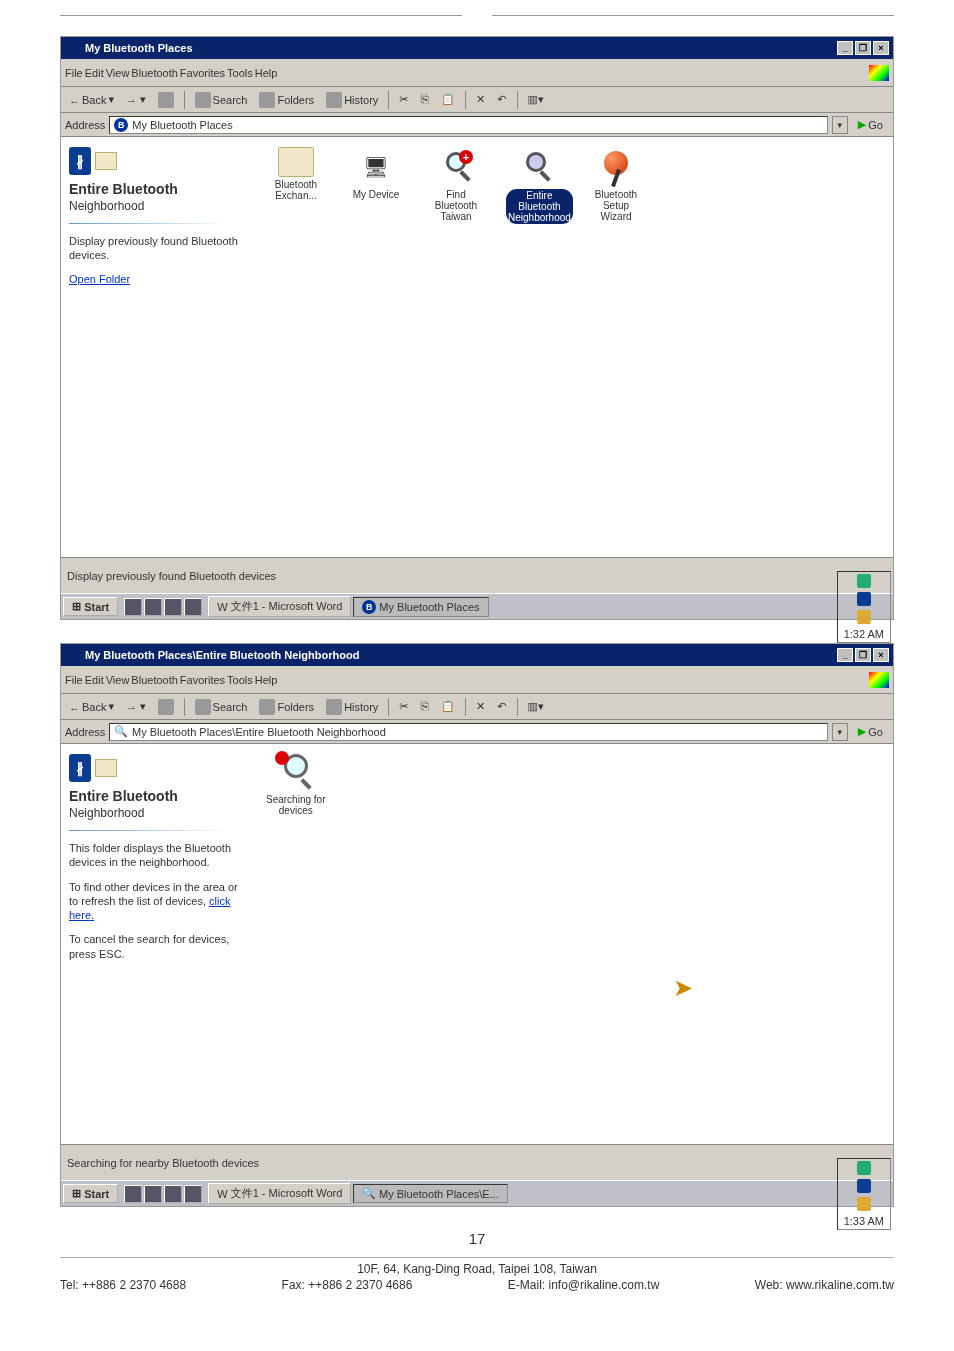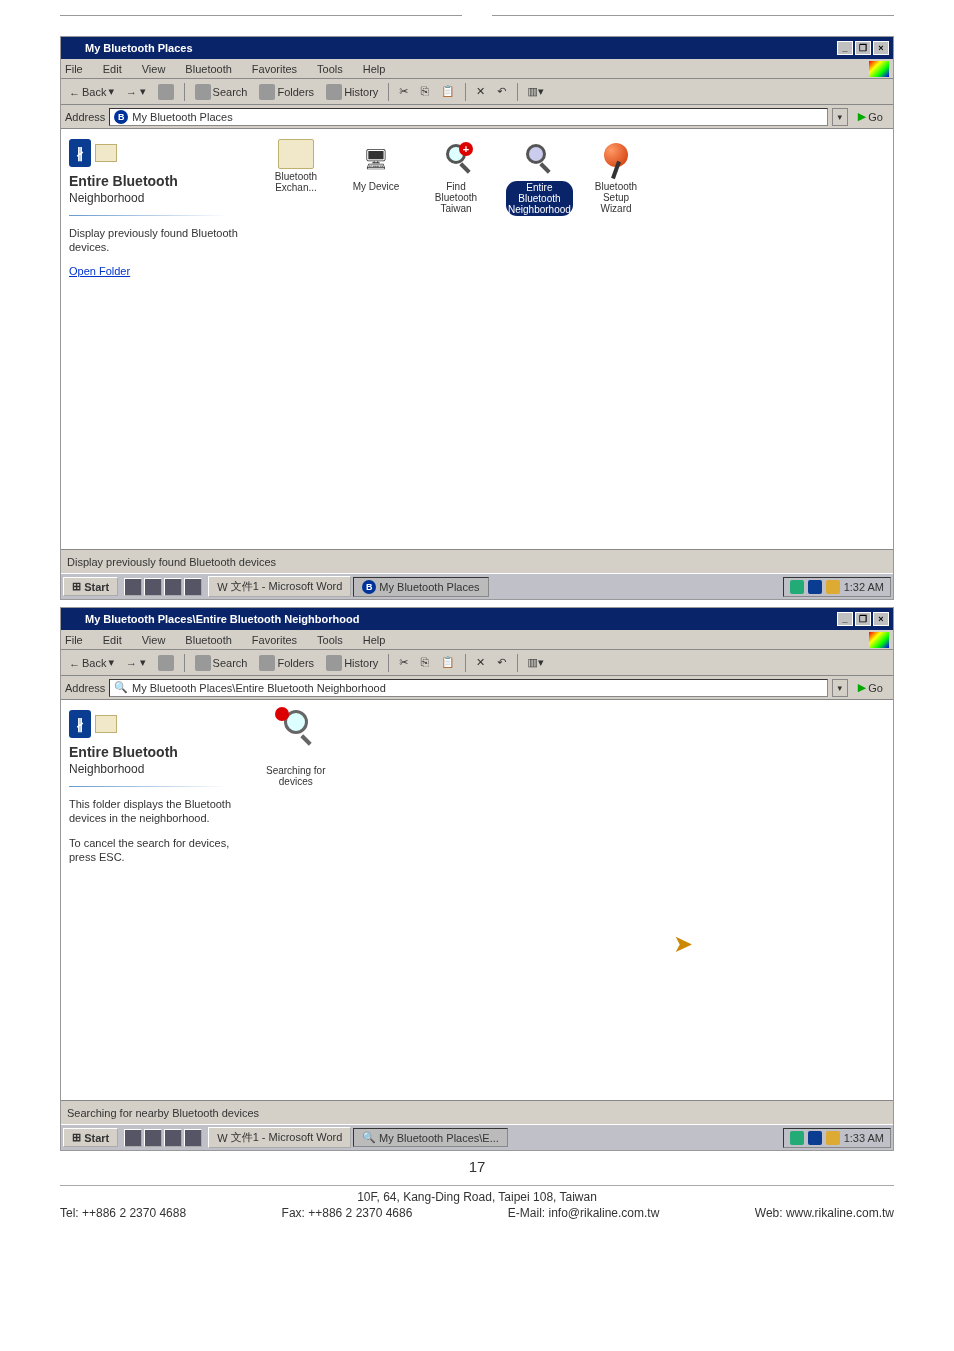--- a/index.html
+++ b/index.html
@@ -21,21 +21,21 @@
   }
   .top-hr {
     flex: 1;
     height: 1px;
     background: #999;
   }
   .window {
     position: relative;
     background: #fff;
     border: 1px solid #999;
-    margin-bottom: 7px;
+    margin-bottom: 23px;
   }
   .titlebar {
     height: 22px;
     background: linear-gradient(to bottom, #0A246A 0%, #0A246A 100%);
     color: #fff;
     display: flex;
     align-items: center;
     padding: 0 4px;
     font-size: 11px;
     font-weight: bold;
@@ -54,28 +54,28 @@
     width: 16px;
     height: 14px;
     background: #c0c0c0;
     border: 1px solid #fff;
     font-size: 9px;
     text-align: center;
     line-height: 12px;
     color: #000;
   }
   .menubar {
-    height: 20px;
+    height: 28px;
     background: #d4d0c8;
     border-bottom: 1px solid #888;
     display: flex;
     align-items: center;
     font-size: 11px;
     padding: 0 4px;
-    gap: 20px;
+    gap: 2px;
   }
   .toolbar {
     height: 26px;
     background: #d4d0c8;
     border-bottom: 1px solid #888;
     display: flex;
     align-items: center;
     font-size: 11px;
     padding: 0 4px;
     gap: 4px;
@@ -227,21 +227,21 @@
   }
   .wand-ball {
     width:24px; height:24px; background:radial-gradient(circle at 30% 30%, #ff9966, #cc3300);
     border-radius:50%; position:absolute; top:4px; left:8px;
   }
   .wand-stick {
     width:4px; height:18px; background:#333; position:absolute; bottom:0; left:18px;
     transform:rotate(20deg);
   }
   .statusbar {
-    height: 24px;
+    height: 36px;
     background: #d4d0c8;
     border-top: 1px solid #888;
     font-size: 11px;
     display: flex;
     align-items: center;
     padding: 0 6px;
   }
   .taskbar {
     height: 26px;
     background: #c0c0c8;
@@ -263,32 +263,32 @@
     padding: 2px 8px;
     background: #d4d0c8;
     border: 1px outset #fff;
     display:flex; align-items:center; gap:3px;
   }
   .task-btn.pressed { border: 1px inset #888; background:#bbb; }
   .task-tray {
     margin-left: auto;
     padding: 2px 6px;
     border: 1px inset #888;
-    display:flex; align-items:center; gap:4px;
+    display:flex; align-items:center; gap:4px;flex-direction:column;
   }
   .tray-icon { width:14px; height:14px; background:#0a3d91; border-radius:2px; }
   .tray-icon.g { background:#2a7; }
   .tray-icon.y { background:#da3; }
   .body-text {
     font-size: 15px;
     line-height: 1.4;
     margin-bottom: 12px;
   }
   .center-icon-col {
-    display:flex; flex-direction:column; align-items:center; gap:19px;
+    display:flex; flex-direction:column; align-items:center; gap:4px;
     font-size:10px; text-align:center;
   }
   .search-spin {
     width:36px; height:36px; position:relative;
   }
   .search-glass2 {
     width:24px; height:24px; border:3px solid #666; border-radius:50%;
     background:#dff; position:absolute; top:0; left:6px;
   }
   .search-handle2 {
@@ -532,20 +532,24 @@
     <div class="content-area tall">
       <div class="left-pane">
         <div class="bt-logo">
           <div class="bt-badge">∦</div>
           <div class="bt-folder"></div>
         </div>
         <div class="left-title">Entire Bluetooth</div>
         <div class="left-sub">Neighborhood</div>
         <div class="left-hr"></div>
         <div class="left-para">This folder displays the Bluetooth devices in the neighborhood.</div>
+        <div class="left-para">
+          <span>To find other devices in the area or to refresh the list of devices,</span>
+          <span class="left-link">click here.</span>
+        </div>
         <div class="left-para">To cancel the search for devices, press ESC.</div>
       </div>
       <div class="right-pane" style="position:relative;">
         <div class="center-icon-col">
           <div class="search-spin">
             <div class="search-glass2"></div>
               <div class="search-handle2"></div>
               <div class="search-red"></div>
           </div>
           <div>

